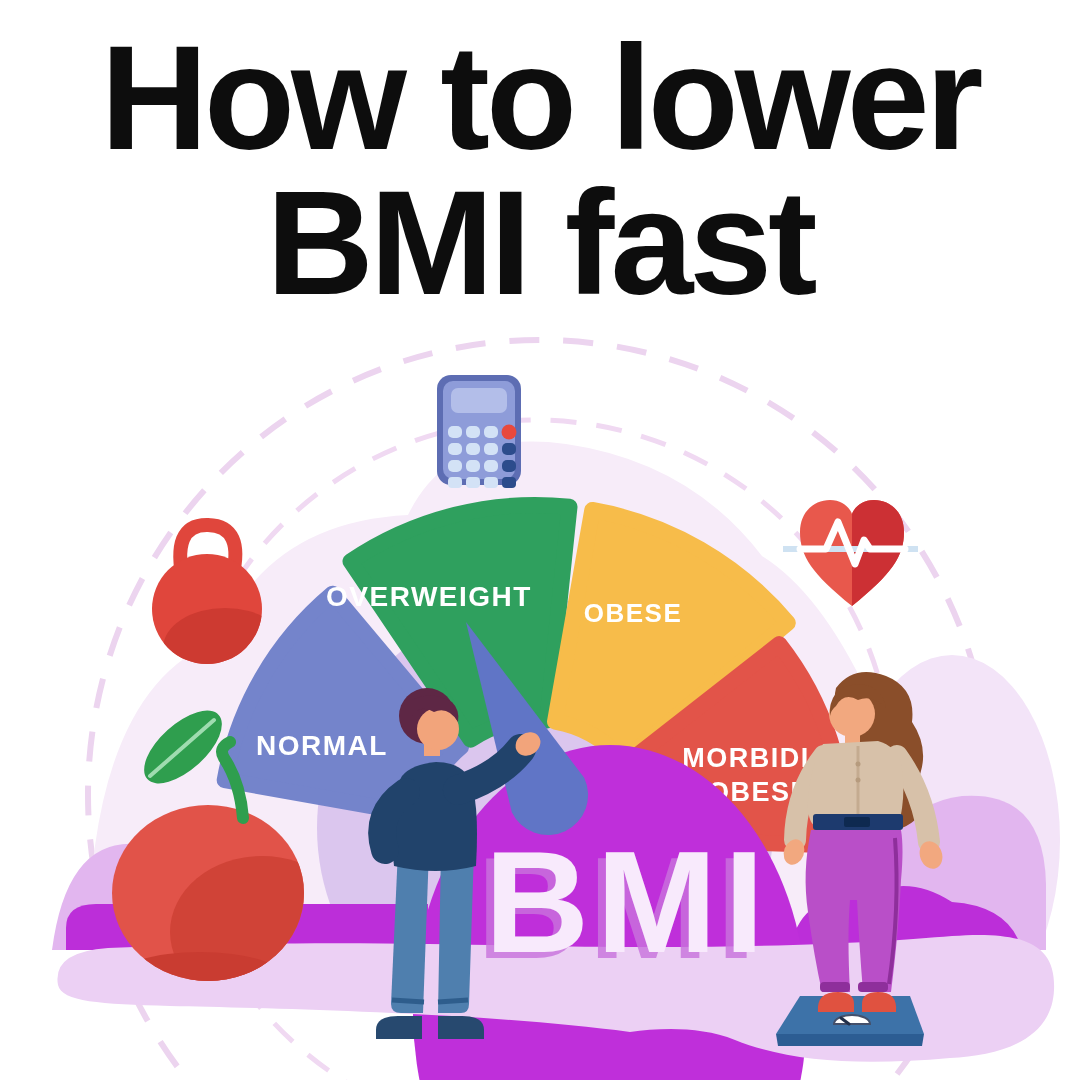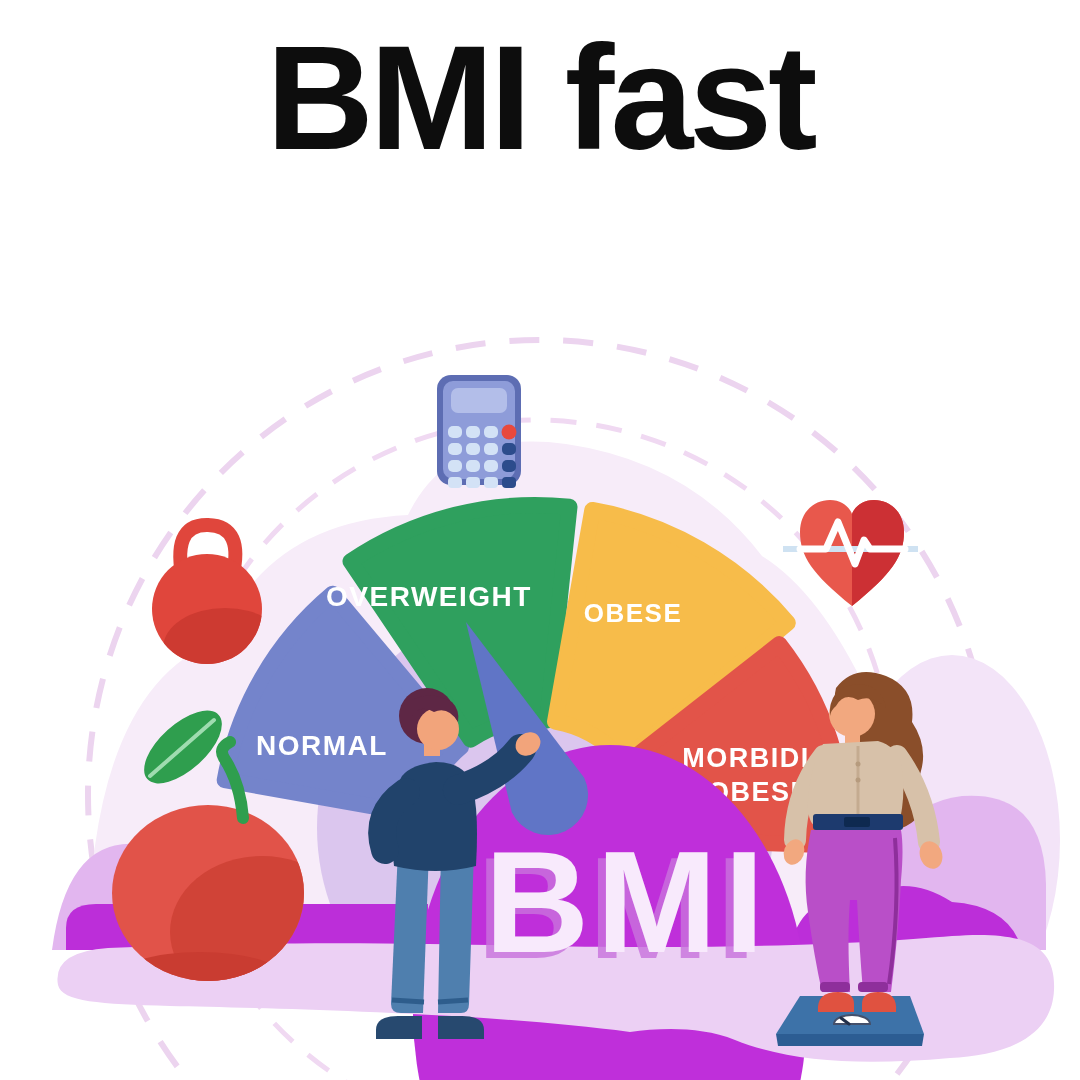--- a/index.html
+++ b/index.html
@@ -16,20 +16,21 @@
   svg text{font-family:"Liberation Sans","DejaVu Sans",sans-serif;}
   .seg-label{font-weight:bold;fill:#ffffff;letter-spacing:1.5px;}
   .bmi-big{font-weight:bold;letter-spacing:7px;}
 </style>
 </head>
 <body>
 
 <div class="canvas">
 
   <div class="title" style="color: rgb(13, 13, 13);">
+    <div>How to lower</div>
     <div>BMI fast</div>
   </div>
 
   <svg class="scene" viewBox="0 0 1080 1080" xmlns="http://www.w3.org/2000/svg">
     <defs>
       <clipPath id="appleClip">
           <ellipse cx="208" cy="893" rx="96" ry="88"></ellipse>
         </clipPath>
       <clipPath id="kbClip">
           <circle cx="207" cy="609" r="55"></circle>

